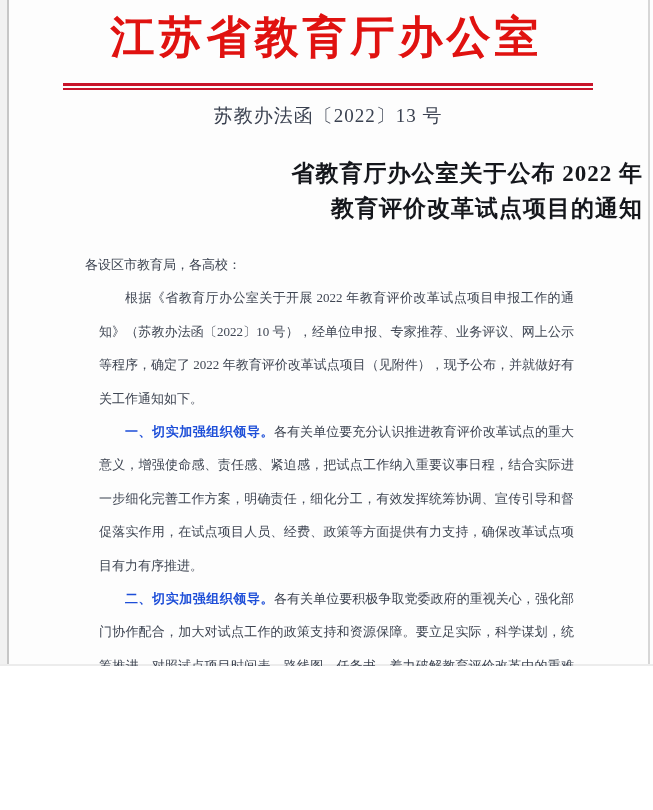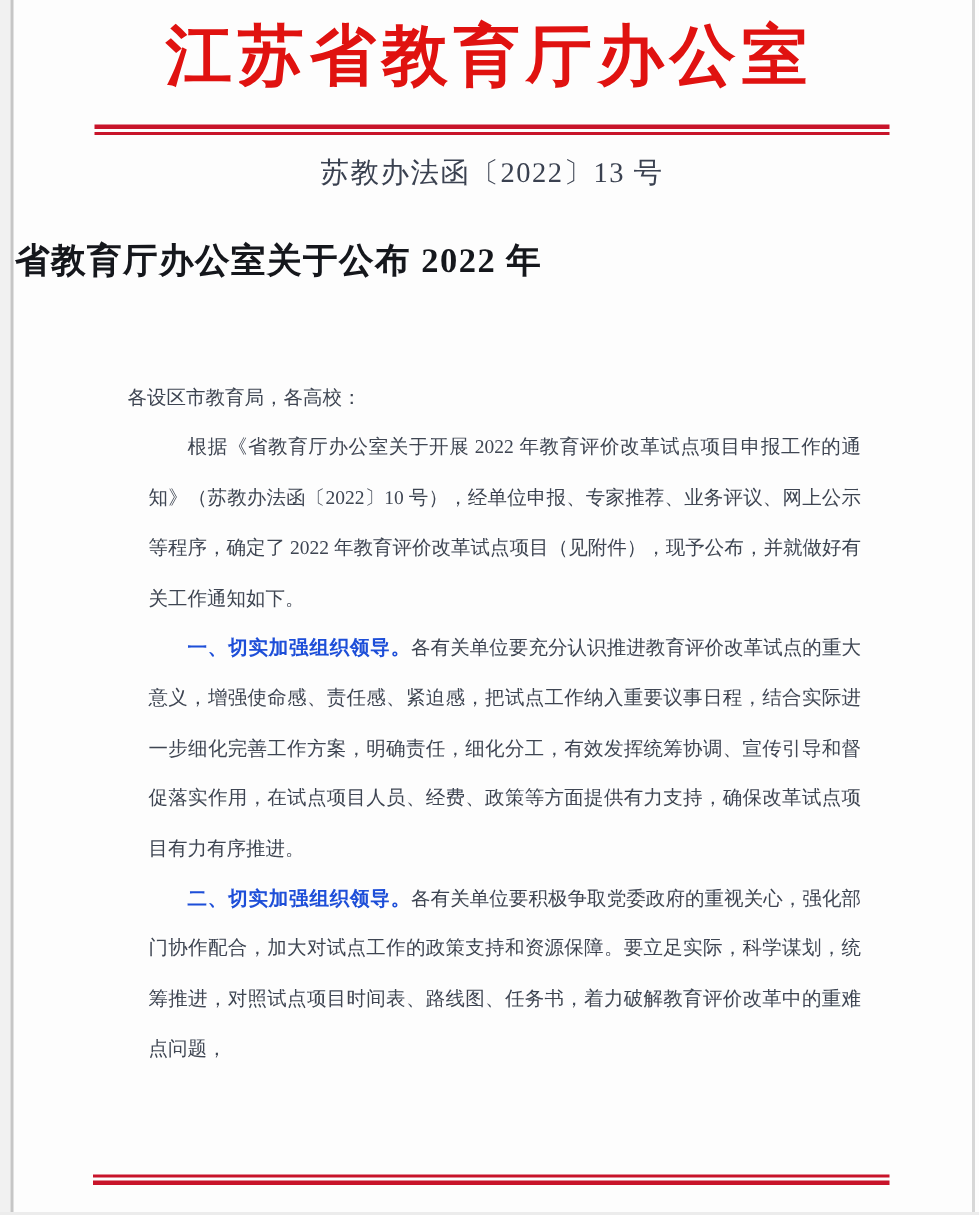--- a/index.html
+++ b/index.html
@@ -1,18 +1,18 @@
 <!DOCTYPE html>
 <html><head>
 <meta charset="utf-8">
 <style>
   html,body{margin:0;padding:0;background:#ffffff;}
   .page{
     position:relative;
-    width:653px;height:810px;
+    width:653px;height:666px;
     background:#fdfdfd;
     overflow:hidden;
     font-family:"Liberation Serif","DejaVu Serif",serif;
   }
   .edge-left-wash{position:absolute;left:0;top:0;bottom:0;width:7px;background:#f1f1f1;}
   .edge-left-line{position:absolute;left:7px;top:0;bottom:0;width:2px;background:#c6c6c6;}
   .edge-right-line{position:absolute;left:648px;top:0;bottom:0;width:2px;background:#d7d7d7;}
   .edge-bottom-line{position:absolute;left:0;bottom:0;height:2px;width:100%;background:#ececec;}
 
   .masthead{
@@ -36,21 +36,21 @@
   .doc-number{
     position:absolute;top:103px;left:63px;width:530px;
     text-align:center;
     font-size:19px;line-height:26px;
     color:#3a4150;
     letter-spacing:1px;
     white-space:nowrap;
   }
   .notice-title{
     position:absolute;top:156px;left:10px;width:633px;
-    text-align:left;
+    text-align:right;
     font-size:23px;line-height:35px;
     font-weight:bold;
     color:#15171c;
     letter-spacing:1px;
   }
   .body-text{
     position:absolute;top:248px;left:85px;width:489px;height:534px;
     overflow:hidden;
     font-size:13px;line-height:33.4px;
     color:#3e4552;
@@ -81,20 +81,21 @@
   <div class="rule rule-header">
     <div class="thick" style="background: rgb(200, 20, 42);"></div>
     <div class="gap"></div>
     <div class="thin" style="background: rgb(200, 20, 42);"></div>
   </div>
 
   <div class="doc-number">苏教办法函〔2022〕13 号</div>
 
   <div class="notice-title">
     <div>省教育厅办公室关于公布 2022 年</div>
+    <div>教育评价改革试点项目的通知</div>
   </div>
 
   <div class="body-text">
     <p>各设区市教育局，各高校：</p>
     <p class="indent"><span>根据《省教育厅办公室关于开展 2022 年教育评价改革试点项目申报工作的通知》（苏教办法函〔2022〕10 号），经单位申报、专家推荐、业务评议、网上公示等程序，确定了 2022 年教育评价改革试点项目（见附件），现予公布，并就做好有关工作通知如下。</span></p>
     <p class="indent"><span class="lead">一、切实加强组织领导。</span><span>各有关单位要充分认识推进教育评价改革试点的重大意义，增强使命感、责任感、紧迫感，把试点工作纳入重要议事日程，结合实际进一步细化完善工作方案，明确责任，细化分工，有效发挥统筹协调、宣传引导和督促落实作用，在试点项目人员、经费、政策等方面提供有力支持，确保改革试点项目有力有序推进。</span></p>
     <p class="indent"><span class="lead">二、切实加强组织领导。</span><span>各有关单位要积极争取党委政府的重视关心，强化部门协作配合，加大对试点工作的政策支持和资源保障。要立足实际，科学谋划，统筹推进，对照试点项目时间表、路线图、任务书，着力破解教育评价改革中的重难点问题，</span></p>
   </div>
 
   <div class="rule rule-footer">

